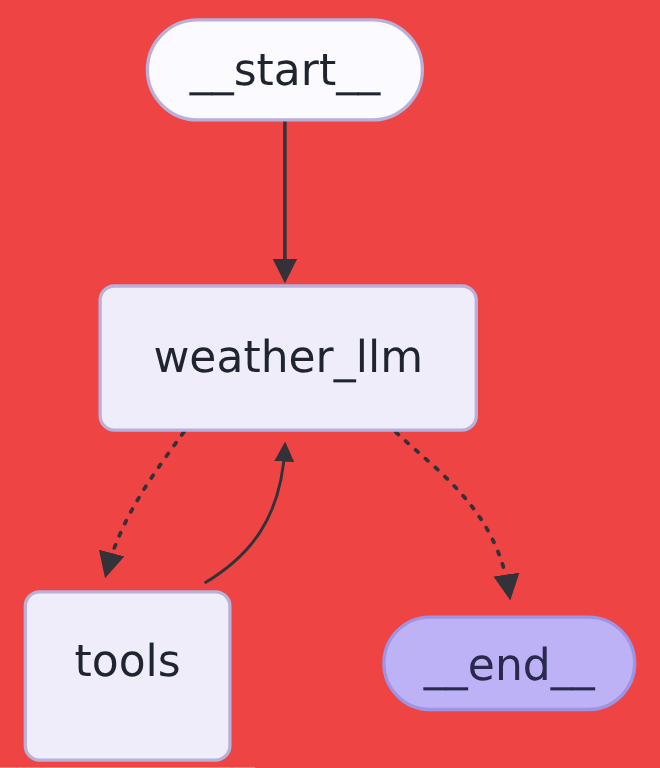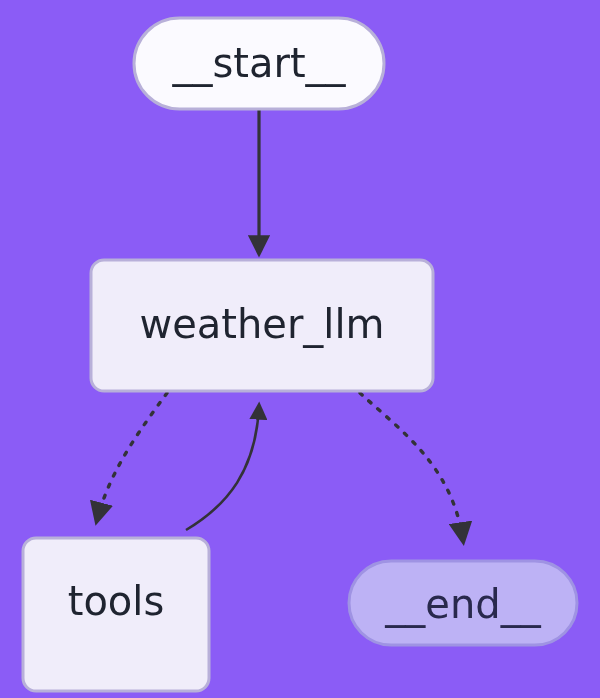--- a/index.html
+++ b/index.html
@@ -11,21 +11,21 @@
   body {
     width: 600px;
     height: 698px;
     overflow: hidden;
     font-family: "DejaVu Sans", sans-serif;
   }
   #graph-canvas {
     position: relative;
     width: 600px;
     height: 698px;
-    background: #8b5cf6;
+    background: #ef4444;
   }
   #graph-svg {
     position: absolute;
     left: 0;
     top: 0;
     width: 600px;
     height: 698px;
     display: block;
   }
   .node-label {

